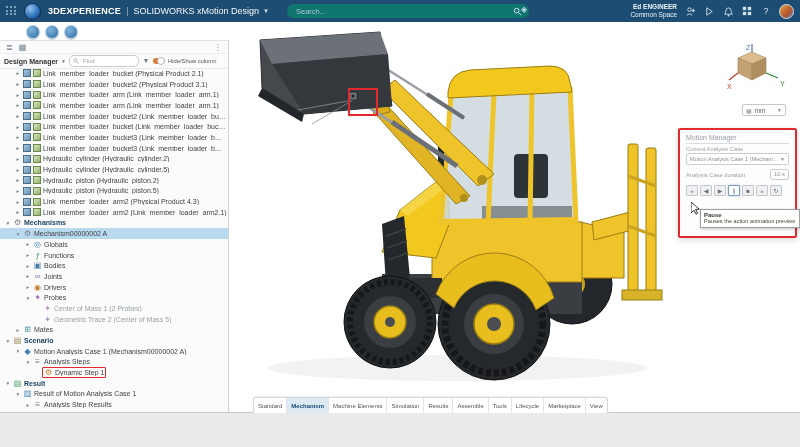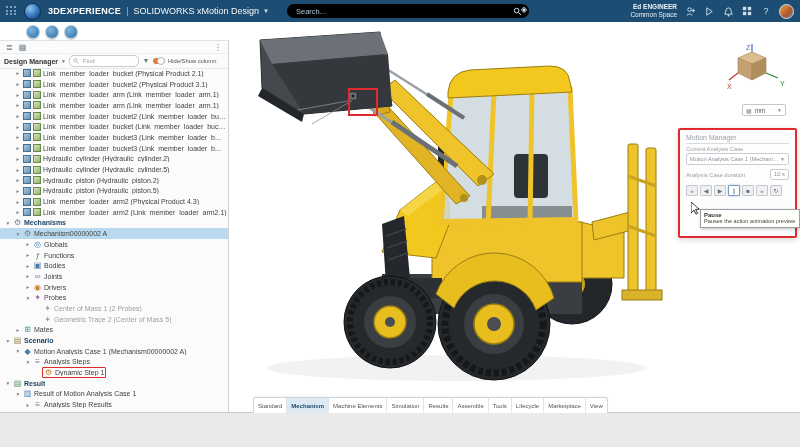--- a/index.html
+++ b/index.html
@@ -10,21 +10,21 @@
     display:flex;align-items:center;color:#fff;z-index:30;}
   .grid-dots{width:10px;height:10px;margin-left:6px;display:grid;grid-template-columns:repeat(3,3px);grid-gap:1px;}
   .grid-dots i{width:2px;height:2px;background:#9fc0da;border-radius:50%;}
   .compass{width:15px;height:15px;border-radius:50%;margin-left:8px;
     background:radial-gradient(circle at 35% 30%,#8ec3ef,#2a6db5 60%,#173f73);
     border:1px solid #0f2e55;}
   .brand{font-size:9px;font-weight:bold;letter-spacing:.3px;margin-left:7px;}
   .tsep{margin:0 5px;opacity:.55;font-size:9px;}
   .appname{font-size:9px;font-weight:normal;opacity:.95;}
   .chev{font-size:6px;margin-left:4px;opacity:.8;}
-  .search{position:absolute;left:287px;top:4px;width:228px;height:14px;background:#000000;
+  .search{position:absolute;left:287px;top:4px;width:228px;height:14px;background:#0f766e;
     border-radius:7px;display:flex;align-items:center;padding:0 7px;}
   .search input{flex:1;background:transparent;border:0;outline:0;color:#e4eef6;font-size:7.5px;}
   .search input::placeholder{color:#a9c4d8;}
   .hdr-right{position:absolute;right:6px;top:0;height:22px;display:flex;align-items:center;gap:7px;}
   .userblock{text-align:right;line-height:1.2;font-size:6.5px;color:#eaf2f8;}
   .userblock .uname{font-weight:bold;}
   .hicon{width:12px;height:12px;display:flex;align-items:center;justify-content:center;color:#cfe0ee;}
   .avatar{width:13px;height:13px;border-radius:50%;border:1px solid #cfe0ee;
     background:linear-gradient(135deg,#e8a44a,#b5562a 60%,#5a7aa8);}
   

